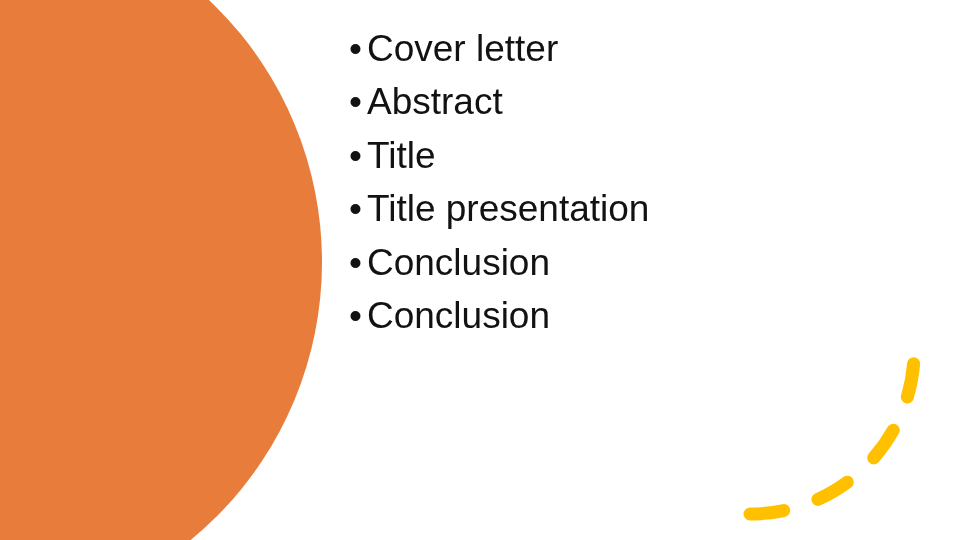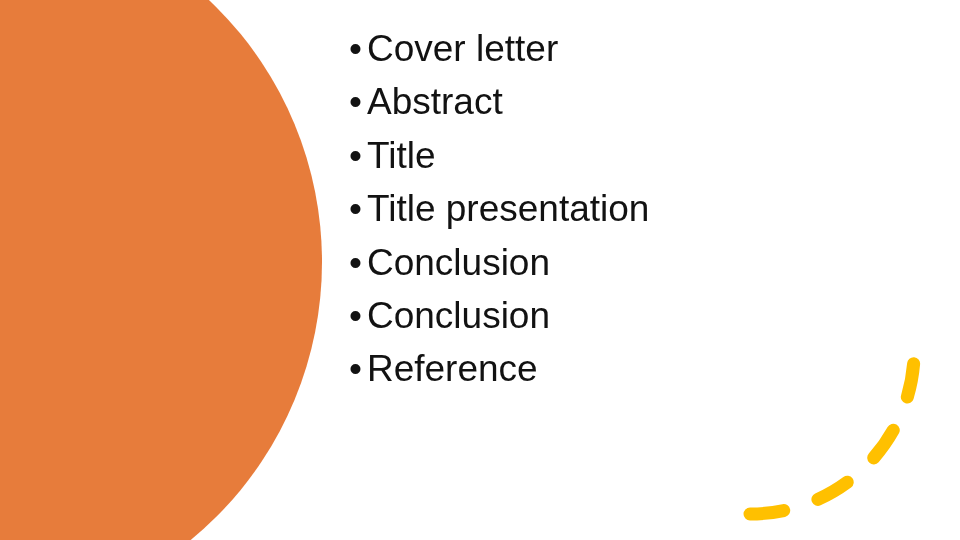--- a/index.html
+++ b/index.html
@@ -81,20 +81,19 @@
   <div class="title">
   </div>
 
   <div class="list">
     <div class="item"><span class="bullet">•</span><span>Cover letter</span></div>
     <div class="item"><span class="bullet">•</span><span>Abstract</span></div>
     <div class="item"><span class="bullet">•</span><span>Title</span></div>
     <div class="item"><span class="bullet">•</span><span>Title presentation</span></div>
     <div class="item"><span class="bullet">•</span><span>Conclusion</span></div>
     <div class="item"><span class="bullet">•</span><span>Conclusion</span></div>
-    <div class="item"><span class="bullet">•</span><span>Reference</span></div>
   </div>
 
   <svg class="arc-svg" viewBox="0 0 960 540" xmlns="http://www.w3.org/2000/svg">
     <path d="M 750 514 A 164 164 0 0 0 914 358" fill="none" stroke="#FFC000" stroke-width="13" stroke-linecap="round" stroke-dasharray="34 36"></path>
   </svg>
 
 </div>
 
 </body></html>

